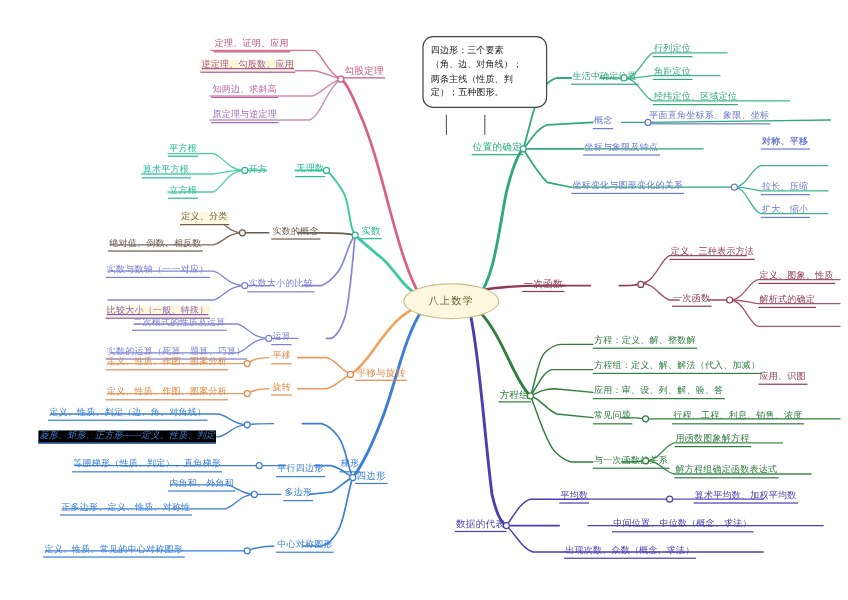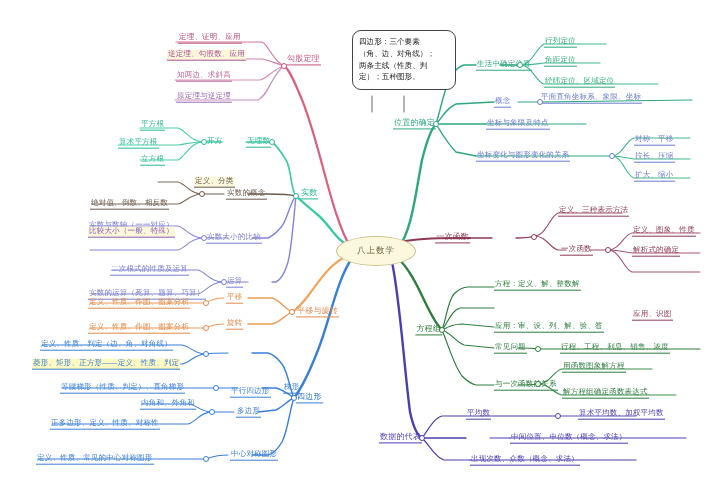--- a/index.html
+++ b/index.html
@@ -18,23 +18,23 @@
     font-size:7.5px;
     line-height:1.15;
     letter-spacing:0.2px;
     transform:translate(0,-50%);
     padding:0 1px 1px 1px;
   }
   .node.leaf{border-bottom:1px solid currentColor;}
   .node.mid{border-bottom:1px solid currentColor;}
   .node.main{font-size:8px;border-bottom:1px solid currentColor;}
   .node.plain{border-bottom:none;}
-  .hl{background:#fdf7d9;}
-  .hl2{background:#fef9c3;}
-  .hl3{background:#fcf8dd;margin-left:44px;}
+  .hl{background:#fdf7d9;text-decoration:underline;}
+  .hl2{background:#000000;font-style:italic;}
+  .hl3{background:#fcf8dd;}
   
   #center{
     position:absolute;
     left:336px;top:236px;
     width:78px;height:28px;
     border:1px solid #c9c18e;
     border-radius:50%;
     background:#fbf8dd;
     color:#6b6340;
     font-size:8.5px;
@@ -213,21 +213,21 @@
   <div class="node leaf" style="left:140px;top:125px;color:#2bb894;">平方根</div>
   <div class="node leaf" style="left:118px;top:143px;color:#2bb894;">算术平方根</div>
   <div class="node leaf" style="left:140px;top:160px;color:#2bb894;">立方根</div>
 
   <div class="node mid" style="left:226px;top:194px;color:#6b5b4e;">实数的概念</div>
   <div class="node leaf hl3" style="left:150px;top:182px;color:#6b5b4e;">定义、分类</div>
   <div class="node leaf" style="left:90px;top:204px;color:#6b5b4e;">绝对值、倒数、相反数</div>
 
   <div class="node mid" style="left:206px;top:238px;color:#7b7fd0;">实数大小的比较</div>
   <div class="node leaf" style="left:88px;top:226px;color:#7b7fd0;">实数与数轴（一一对应）</div>
-  <div class="node leaf hl" style="left:88px;top:232px;color:#8a60b8;">比较大小（一般、特殊）</div>
+  <div class="node leaf hl" style="left:88px;top:260px;color:#8a60b8;">比较大小（一般、特殊）</div>
 
   <div class="node mid" style="left:226px;top:282px;color:#7b7fd0;">运算</div>
   <div class="node leaf" style="left:110px;top:270px;color:#7b7fd0;">二次根式的性质及运算</div>
   <div class="node leaf" style="left:88px;top:294px;color:#7b7fd0;">实数的运算（死算、题算、巧算）</div>
 
   <div class="node main" style="left:296px;top:312px;color:#e08a4a;">平移与旋转</div>
   <div class="node mid" style="left:226px;top:298px;color:#e08a4a;">平移</div>
   <div class="node leaf" style="left:88px;top:303px;color:#e08a4a;">定义、性质、作图、图案分析</div>
   <div class="node mid" style="left:226px;top:324px;color:#e08a4a;">旋转</div>
   <div class="node leaf" style="left:88px;top:328px;color:#e08a4a;">定义、性质、作图、图案分析</div>
@@ -254,33 +254,34 @@
   <div class="node leaf" style="left:544px;top:42px;color:#2fa87c;">行列定位</div>
   <div class="node leaf" style="left:544px;top:61px;color:#2fa87c;">角距定位</div>
   <div class="node leaf" style="left:544px;top:82px;color:#2fa87c;">经纬定位、区域定位</div>
 
   <div class="node mid" style="left:494px;top:102px;color:#6b7bd0;">概念</div>
   <div class="node leaf" style="left:540px;top:98px;color:#6b7bd0;">平面直角坐标系、象限、坐标</div>
 
   <div class="node leaf" style="left:486px;top:124px;color:#6b7bd0;">坐标与象限及特点</div>
 
   <div class="node leaf" style="left:476px;top:156px;color:#6b7bd0;">坐标变化与图形变化的关系</div>
-  <div class="node leaf" style="left:634px;top:140px;color:#6b7bd0;">对称、平移</div>
+  <div class="node leaf" style="left:634px;top:119px;color:#6b7bd0;font-weight:bold;">对称、平移</div>
   <div class="node leaf" style="left:634px;top:157px;color:#6b7bd0;">拉长、压缩</div>
   <div class="node leaf" style="left:634px;top:176px;color:#6b7bd0;">扩大、缩小</div>
 
   <div class="node main" style="left:470px;top:238px;color:#8e3a55;transform:translate(-100%,-50%);">一次函数</div>
   <div class="node leaf" style="left:558px;top:211px;color:#8e3a55;">定义、三种表示方法</div>
   <div class="node mid" style="left:560px;top:250px;color:#8e3a55;">一次函数</div>
   <div class="node leaf" style="left:632px;top:231px;color:#8e3a55;">定义、图象、性质</div>
   <div class="node leaf" style="left:632px;top:251px;color:#8e3a55;">解析式的确定</div>
   <div class="node leaf" style="left:632px;top:271px;color:#8e3a55;margin-top:44px;">应用、识图</div>
 
   <div class="node main" style="left:442px;top:330px;color:#2f7d3f;transform:translate(-100%,-50%);">方程组</div>
   <div class="node leaf" style="left:494px;top:285px;color:#2f7d3f;">方程：定义、解、整数解</div>
+  <div class="node leaf" style="left:494px;top:306px;color:#2f7d3f;">方程组：定义、解、解法（代入、加减）</div>
   <div class="node leaf" style="left:494px;top:327px;color:#2f7d3f;">应用：审、设、列、解、验、答</div>
   <div class="node mid" style="left:494px;top:348px;color:#2f7d3f;">常见问题</div>
   <div class="node leaf" style="left:560px;top:348px;color:#2f7d3f;">行程、工程、利息、销售、浓度</div>
   <div class="node mid" style="left:494px;top:385px;color:#2f7d3f;">与一次函数的关系</div>
   <div class="node leaf" style="left:562px;top:367px;color:#2f7d3f;">用函数图象解方程</div>
   <div class="node leaf" style="left:562px;top:393px;color:#2f7d3f;">解方程组确定函数表达式</div>
 
   <div class="node main" style="left:422px;top:438px;color:#4a3fb0;transform:translate(-100%,-50%);">数据的代表</div>
   <div class="node mid" style="left:466px;top:414px;color:#4a3fb0;">平均数</div>
   <div class="node leaf" style="left:578px;top:414px;color:#4a3fb0;">算术平均数、加权平均数</div>

